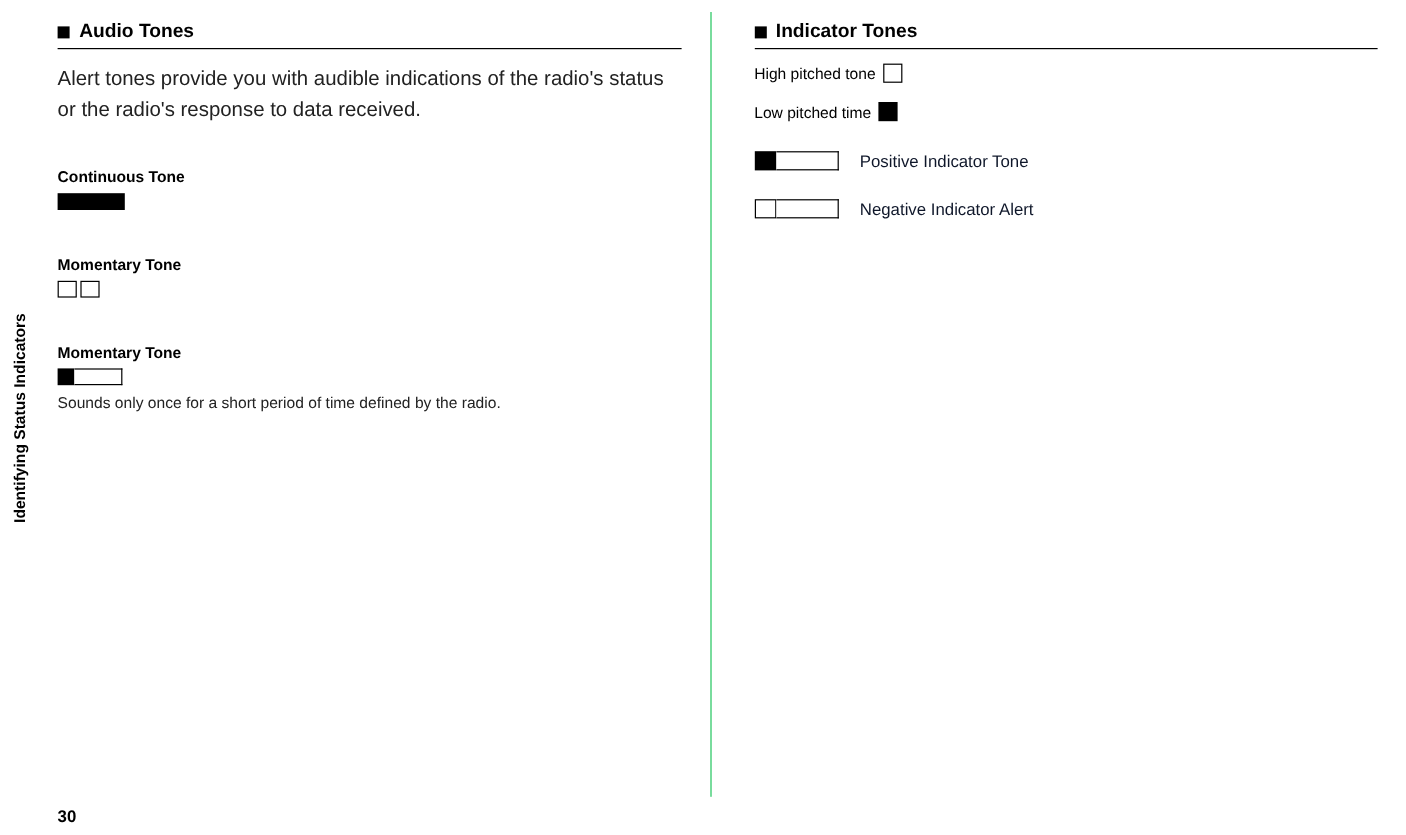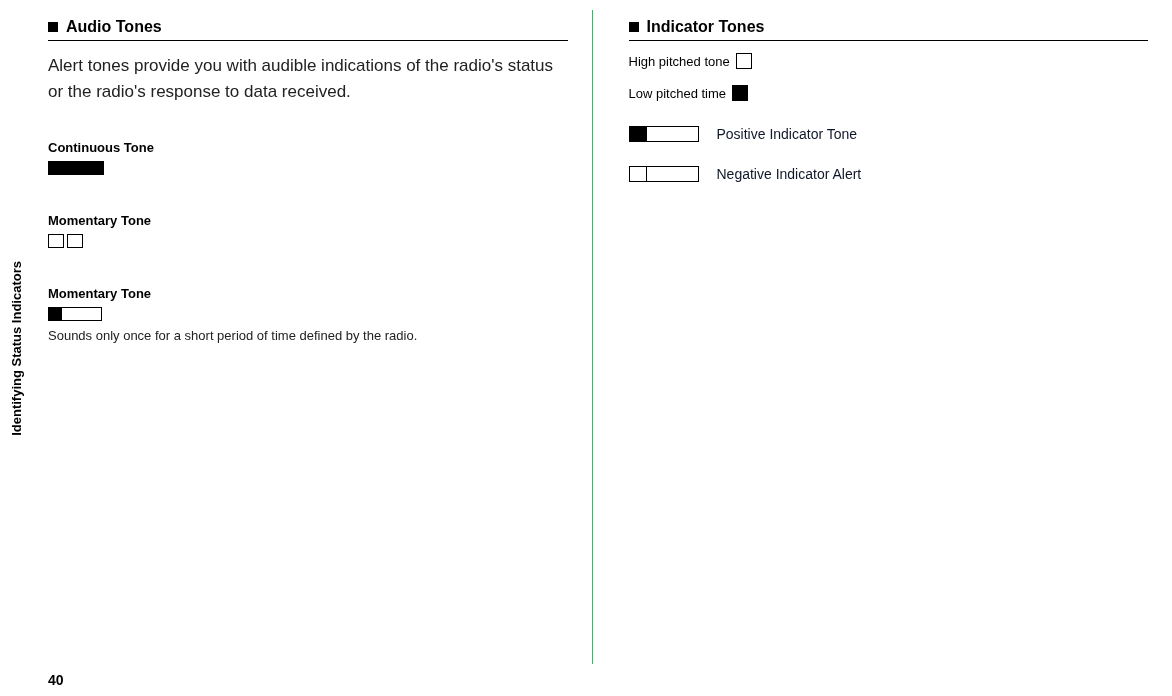--- a/index.html
+++ b/index.html
@@ -356,15 +356,15 @@
           <div class="sq-open"></div>
           <div class="bar-right"></div>
         </div>
         <span class="indicator-label">Negative Indicator Alert</span>
       </div>
     </div>
 
   </div>
 
   <div class="bottom-bar">
-    <span class="page-number">40</span>
+    <span class="page-number">30</span>
   </div>
 </div>
 
 </body></html>

